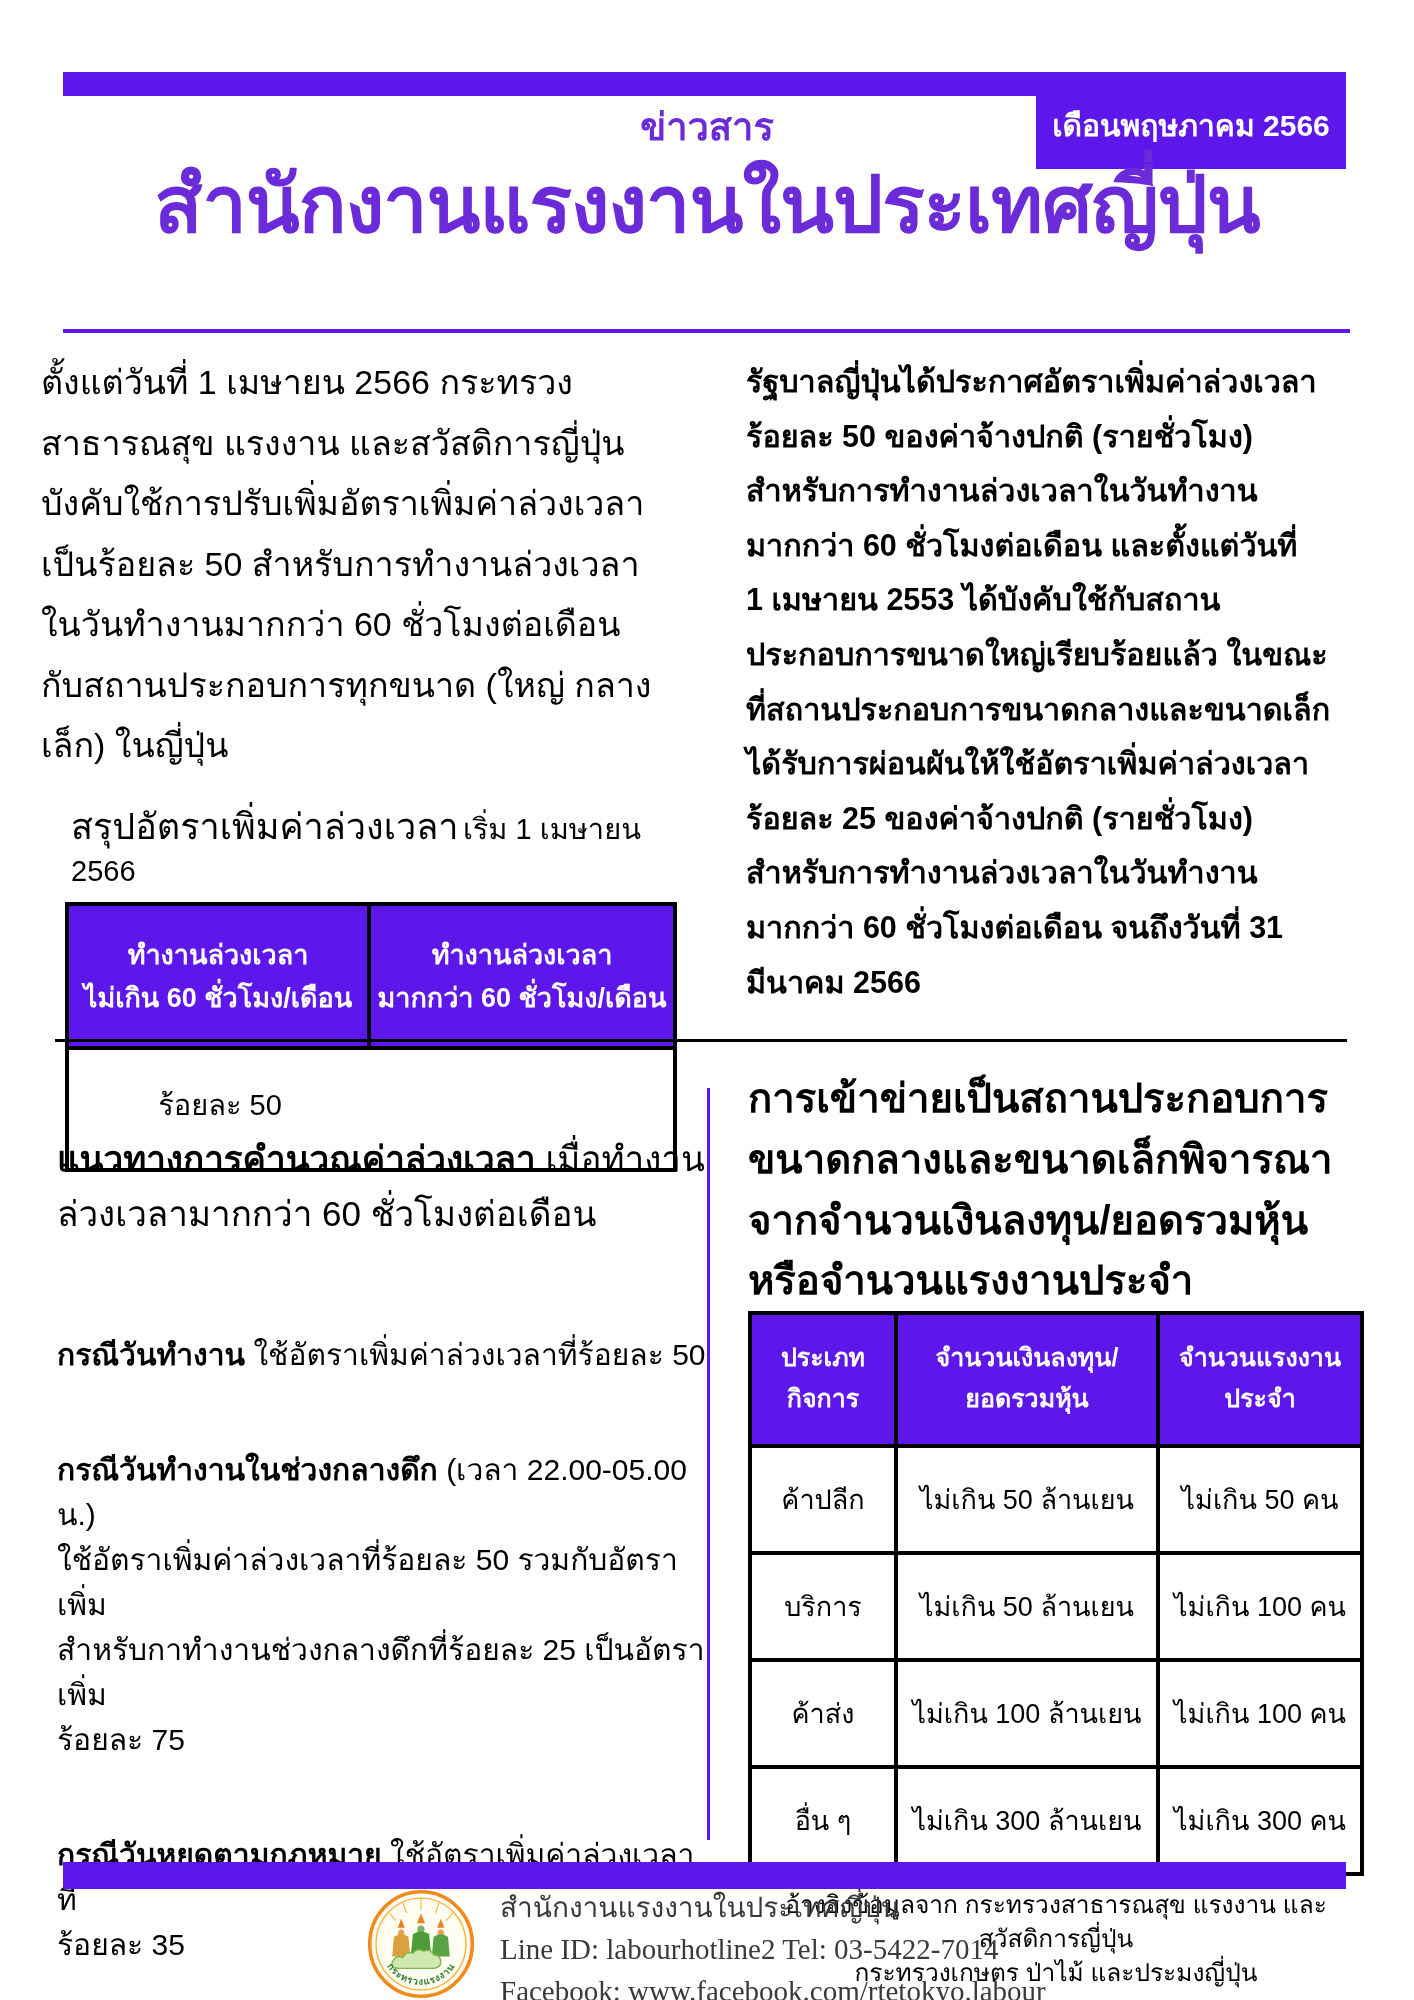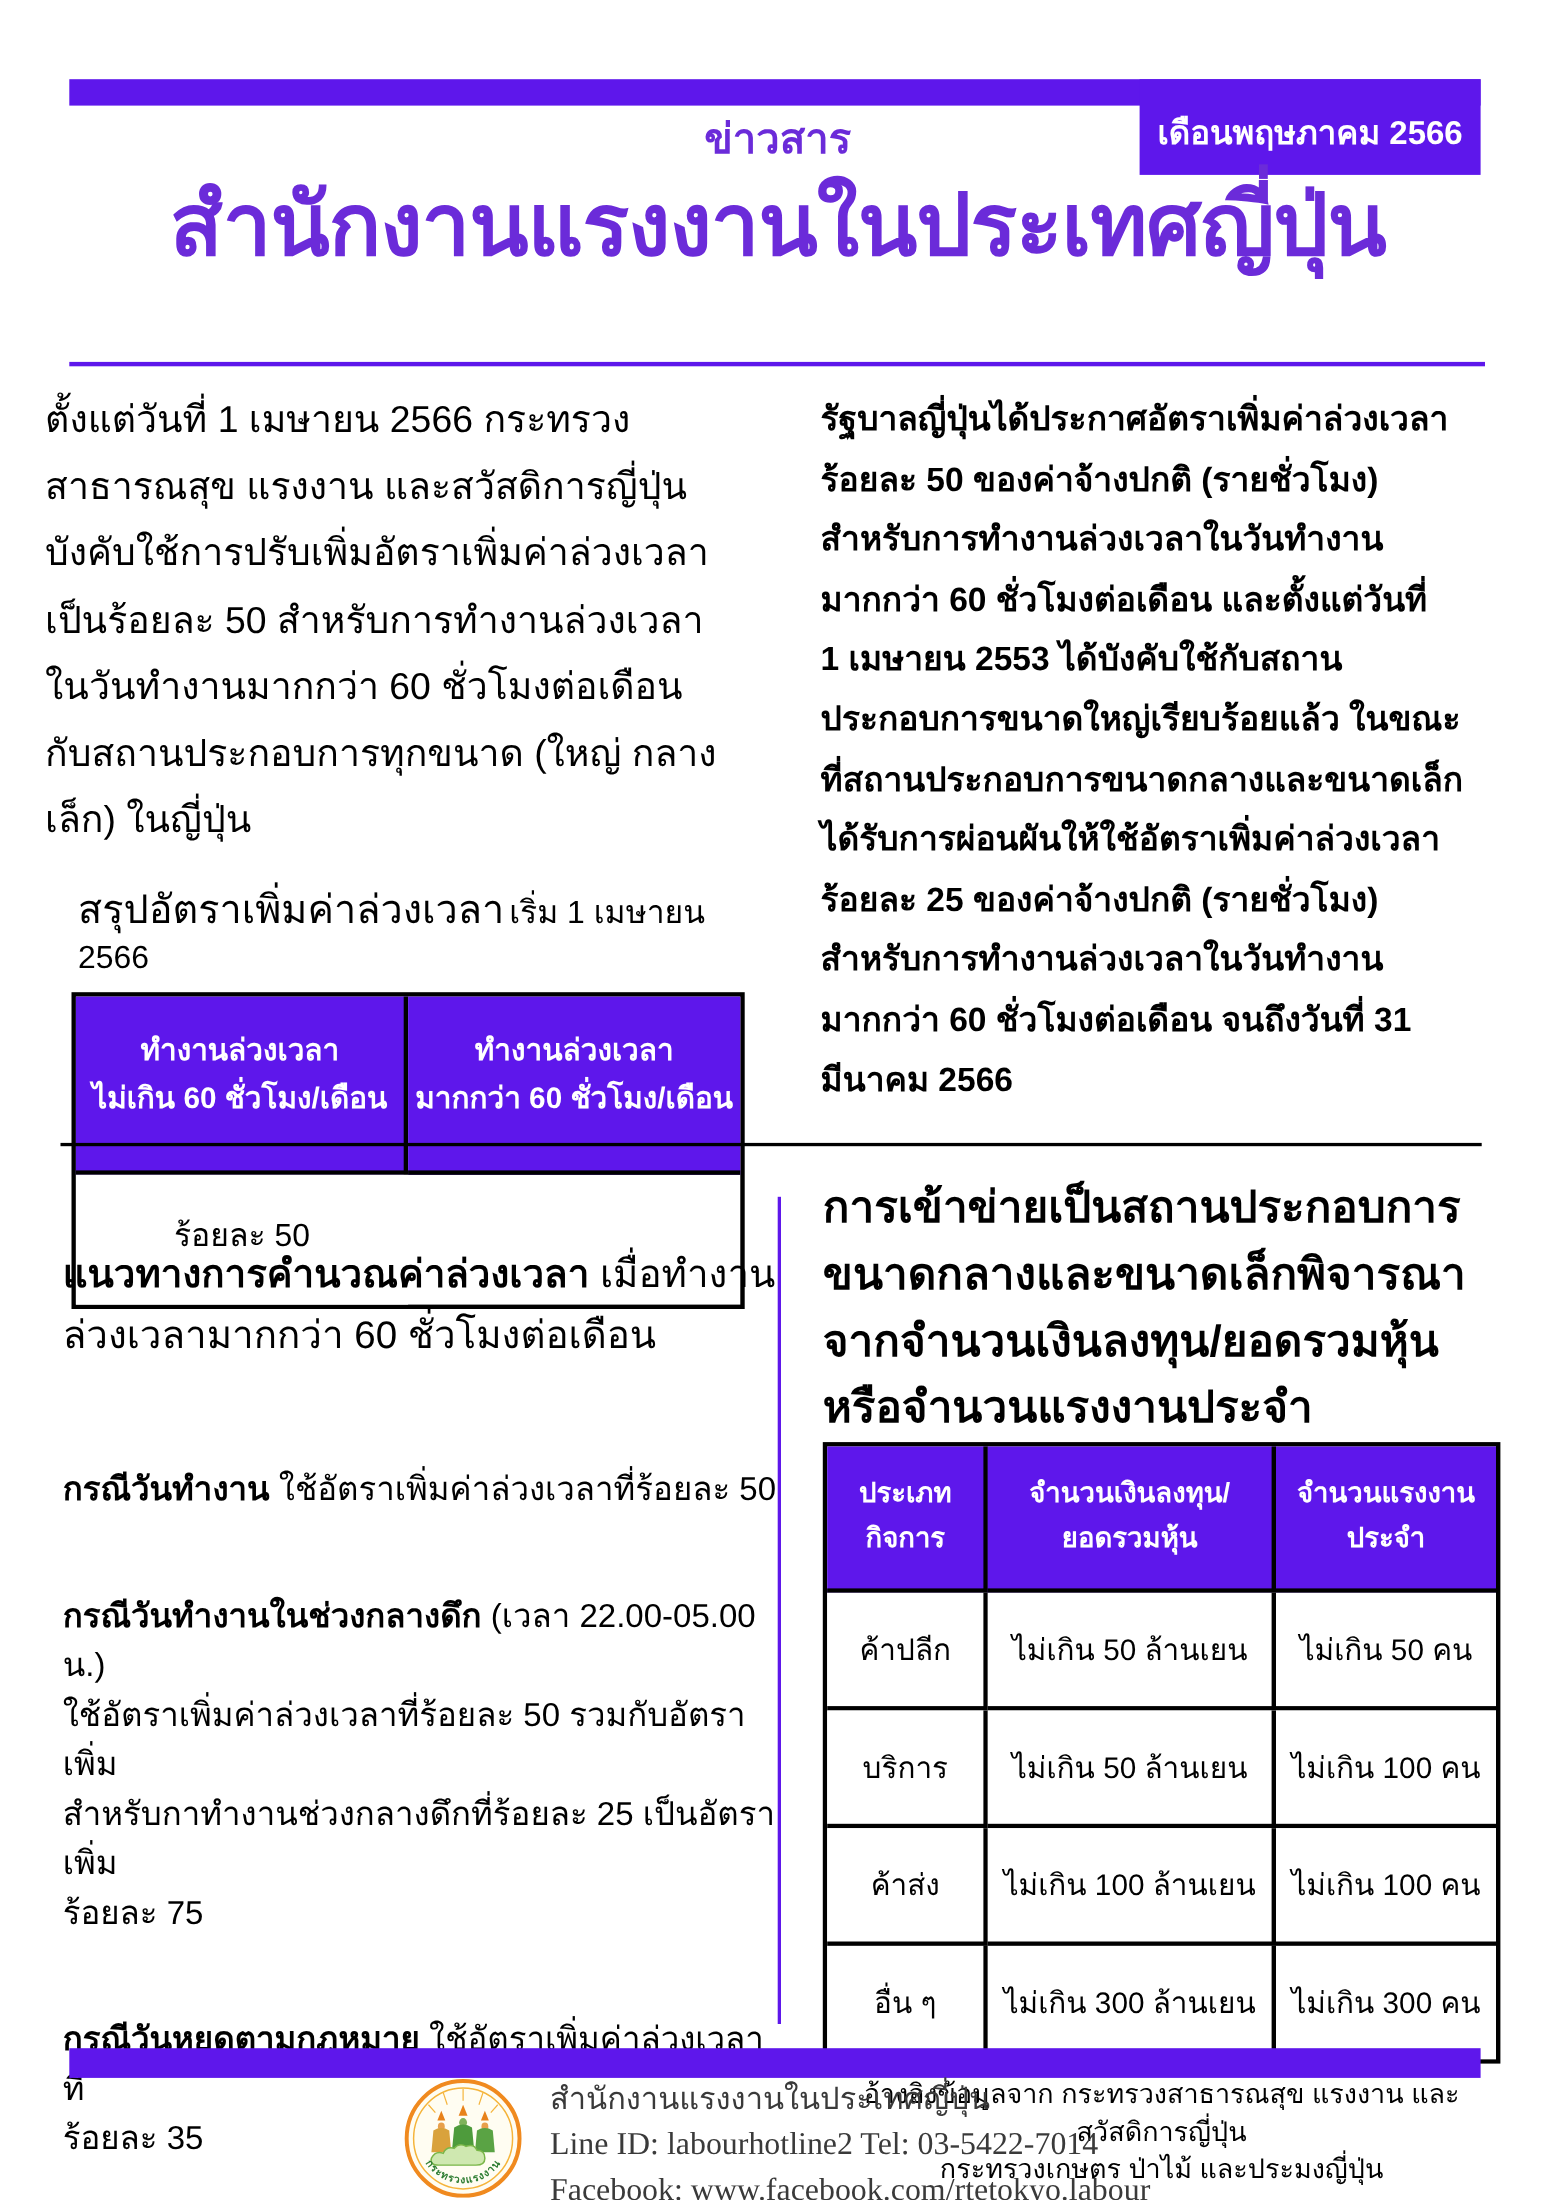--- a/index.html
+++ b/index.html
@@ -9,21 +9,21 @@
     background:#ffffff; overflow:hidden;
     font-family:"Liberation Sans","DejaVu Sans",sans-serif;
     color:#000;
   }
   .abs { position:absolute; }
   .purple-bg { background:#5e17eb; }
 
   
   .top-bar   { left:63px; top:72px; width:1283px; height:24px; }
   .date-badge{
-    left:1036px; top:72px; width:310px; height:87px;
+    left:1036px; top:72px; width:310px; height:97px;
     color:#fff; display:flex; align-items:center; justify-content:center;
     font-size:30px; font-weight:700; padding-top:10px;
   }
   .title-block { left:0; top:104px; width:100%; text-align:center; color:#6b2bd9; }
   .title1 { font-size:38px;  font-weight:600; line-height:1.25; }
   .title2 { font-size:79px;  font-weight:600; line-height:1.3; margin-top:2px; letter-spacing:-1px; }
   .title-rule { left:63px; top:329px; width:1287px; height:4px; }
 
   
   .top-left  { left:41px;  top:352px; width:672px; }
@@ -31,21 +31,21 @@
   .sum-title { margin:22px 0 14px 30px; }
   .sum-title .main { font-size:36px; font-weight:500; }
   .sum-title .sub  { font-size:29px; font-weight:400; }
   .sum-table {
     width:612px; margin-left:24px; border:4px solid #000;
     display:grid; grid-template-columns:1fr 1fr;
   }
   .sum-table .cell { text-align:center; white-space:pre-line; }
   .sum-table .head {
     background:#5e17eb; color:#fff; font-weight:700;
-    font-size:27px; line-height:1.6; padding:28px 6px 44px;
+    font-size:27px; line-height:1.6; padding:28px 6px 26px;
   }
   .sum-table .body { font-size:29px; padding:32px 6px 40px; background:#fff; }
   .sum-table .br   { border-right:4px solid #000; }
   .sum-table .bb   { border-bottom:4px solid #000; }
 
   .top-right { left:746px; top:354px; width:622px; }
   .announce  { font-size:30.5px; font-weight:700; line-height:1.79; white-space:pre-line; }
 
   .hr-full { left:55px; top:1039px; width:1292px; height:3px; background:#000; }
 

